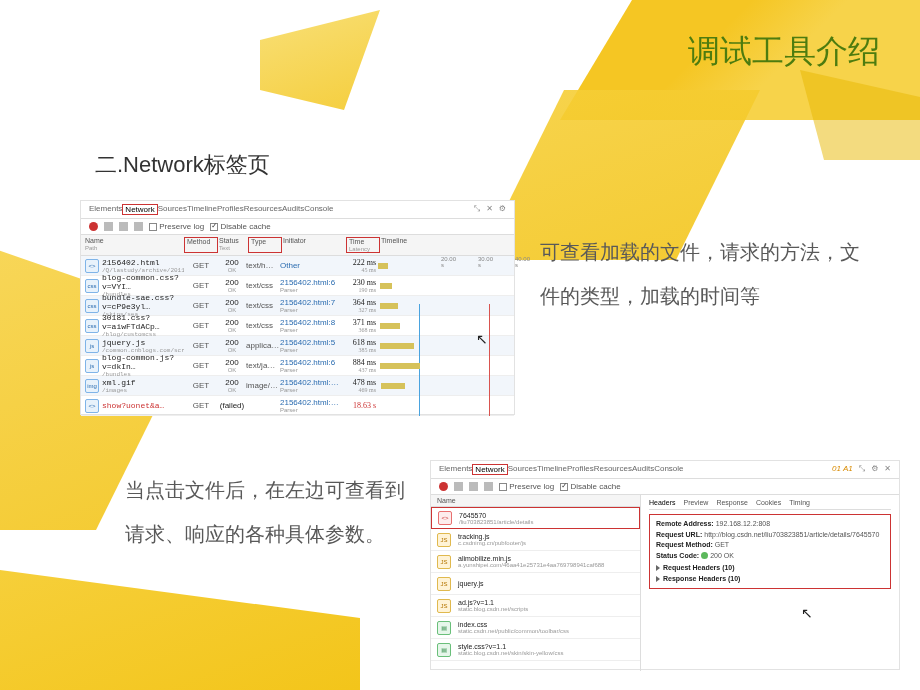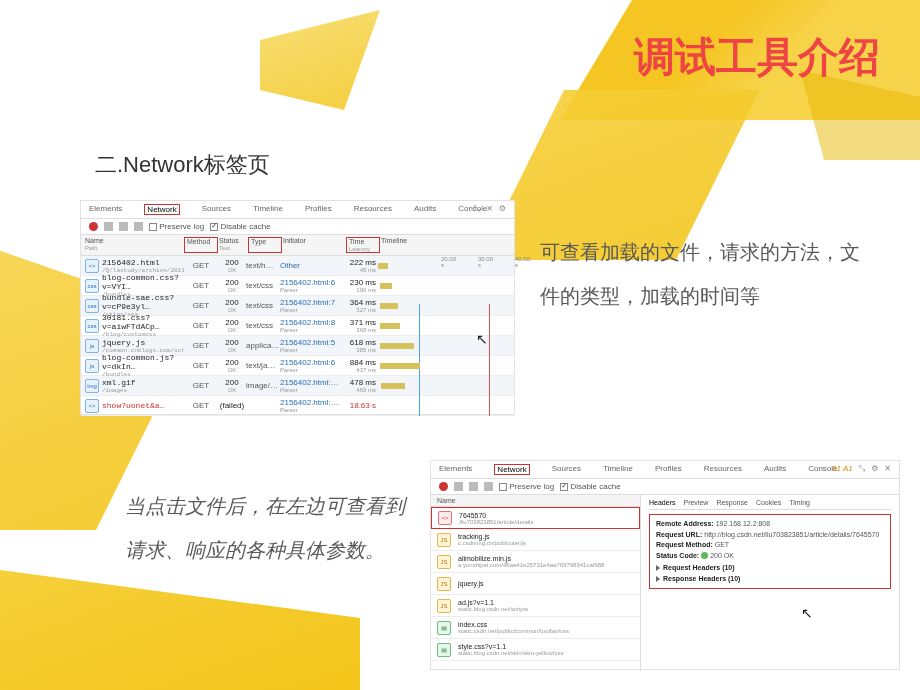--- a/index.html
+++ b/index.html
@@ -28,34 +28,34 @@
   .shape5 { top: 10px; left: 260px; width: 120px; height: 100px;
     background: linear-gradient(160deg,#f7da5f,#f3c51a);
     clip-path: polygon(0 30%, 100% 0, 70% 100%, 0 80%); opacity:.85;}
   .shape6 { top: 70px; right: 0; width: 120px; height: 90px;
     background: #e8b700; clip-path: polygon(0 0, 100% 30%, 100% 100%, 20% 100%); opacity:.5;}
 
   .content { position: relative; z-index: 1; }
 
   .slide-title {
     position: absolute; top: 30px; right: 40px;
-    font-size: 41px; font-weight: 700; color: #ef4444;
+    font-size: 32px; font-weight: 400; color: #4d7c0f;
   }
   .section-heading {
     position: absolute; top: 150px; left: 95px;
     font-size: 22px; color: #333;
   }
 
   
   .shot1 {
     position: absolute; top: 200px; left: 80px;
     width: 435px; height: 215px; background: #fff;
     border: 1px solid #e2e2e2; font-size: 8px; color: #555;
   }
-  .dev-tabs { display: flex; gap: 22px; padding: 3px 8px; border-bottom: 1px solid #ddd; }
+  .dev-tabs { display: flex; gap: 0; padding: 3px 8px; border-bottom: 1px solid #ddd; }
   .dev-tabs span { color: #666; }
   .dev-tabs .sel { color: #000; border: 1px solid #c33; padding: 0 2px; }
   .dev-icons { position: absolute; top: 3px; right: 8px; display:flex; gap:6px; color:#888;}
   .dev-toolbar { display: flex; gap: 6px; align-items: center; padding: 3px 8px; border-bottom: 1px solid #ddd; }
   .dot-red { width: 9px; height: 9px; border-radius: 50%; background: #c33; }
   .icon-gray { width: 9px; height: 9px; background:#bbb; }
   .cb { width:8px;height:8px;border:1px solid #888;display:inline-block;vertical-align:middle;}
   .cb.on::after{content:"✓";font-size:7px;position:relative;top:-3px;left:0;color:#333;}
 
   .net-head { display:flex; border-bottom:1px solid #ddd; background:#f5f5f5; padding:2px 4px; font-size:7px; color:#555;}
@@ -68,39 +68,39 @@
   .fi { width:14px;height:14px;border:1px solid #7fb4e8;background:#e8f2fb;border-radius:2px;margin-right:3px;display:flex;align-items:center;justify-content:center;font-size:6px;color:#2b6cb0;}
   .fname{width:82px;overflow:hidden;font-family:Liberation Mono, monospace;}
   .fname .n{color:#222;}
   .fname .p{color:#999;font-size:6px;}
   .m{width:34px;text-align:center;color:#555;}
   .s{width:28px;text-align:center;}
   .s .c{color:#222;} .s .t{color:#999;font-size:6px;}
   .ty{width:34px;color:#555;}
   .ini{width:62px;color:#2b6cb0;}
   .ini .sub{color:#999;font-size:6px;text-decoration:none;display:block;}
-  .tm{width:34px;text-align:right;}
+  .tm{width:34px;text-align:right;font-family:Liberation Serif, serif;}
   .tm .a{color:#222;} .tm .b{color:#999;font-size:6px;display:block;}
   .tl{flex:1;position:relative;height:16px;}
   .bar{position:absolute;height:6px;top:5px;background:#d6c25a;}
   .tl-marks{position:absolute;top:0;left:360px;font-size:6px;color:#888;display:flex;gap:22px;}
   .vline{position:absolute;top:48px;bottom:0;width:1px;}
   .vline.b{background:#4aa3df;} .vline.r{background:#d9534f;}
   .last-red .n, .last-red .tm .a { color:#c33; }
 
   
   .text1 {
     position: absolute; top: 230px; right: 60px; width: 320px;
     font-size: 20px; color: #595959; line-height: 2.2;
   }
 
   
   .text2 {
-    position: absolute; top: 484px; left: 125px; width: 290px;
-    font-size: 20px; color: #595959; line-height: 2.2; font-style: italic;
+    position: absolute; top: 468px; left: 125px; width: 290px;
+    font-size: 20px; color: #595959; line-height: 2.2;
   }
 
   
   .shot2 {
     position: absolute; top: 460px; left: 430px;
     width: 470px; height: 210px; background:#fff;
     border:1px solid #e2e2e2; font-size:8px; color:#555;
   }
   .shot2 .dev-icons .warn{color:#d88a00;font-style:italic;}
   .shot2-body{display:flex; height:calc(100% - 32px);}

